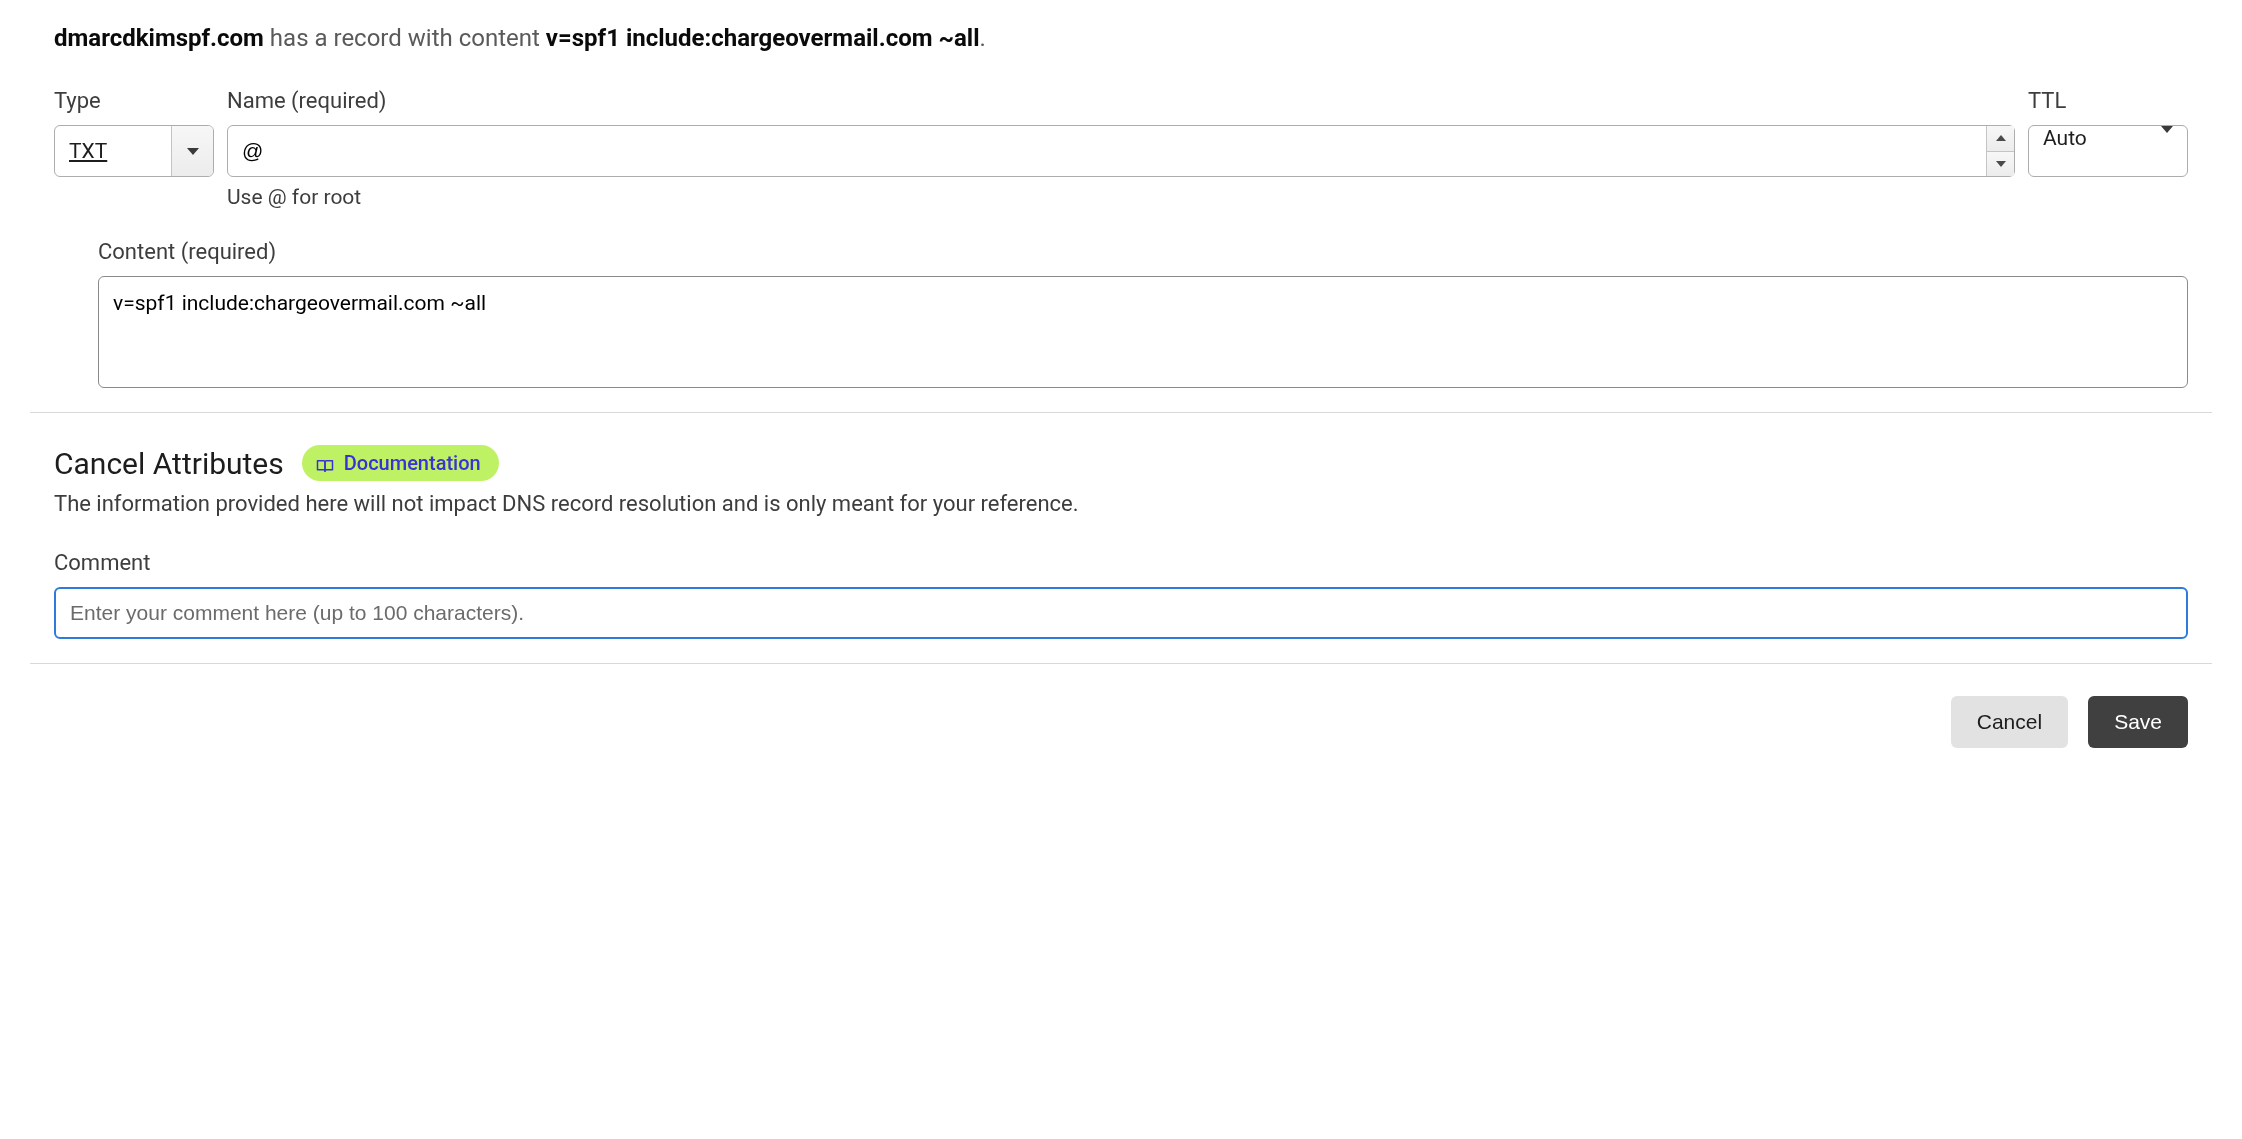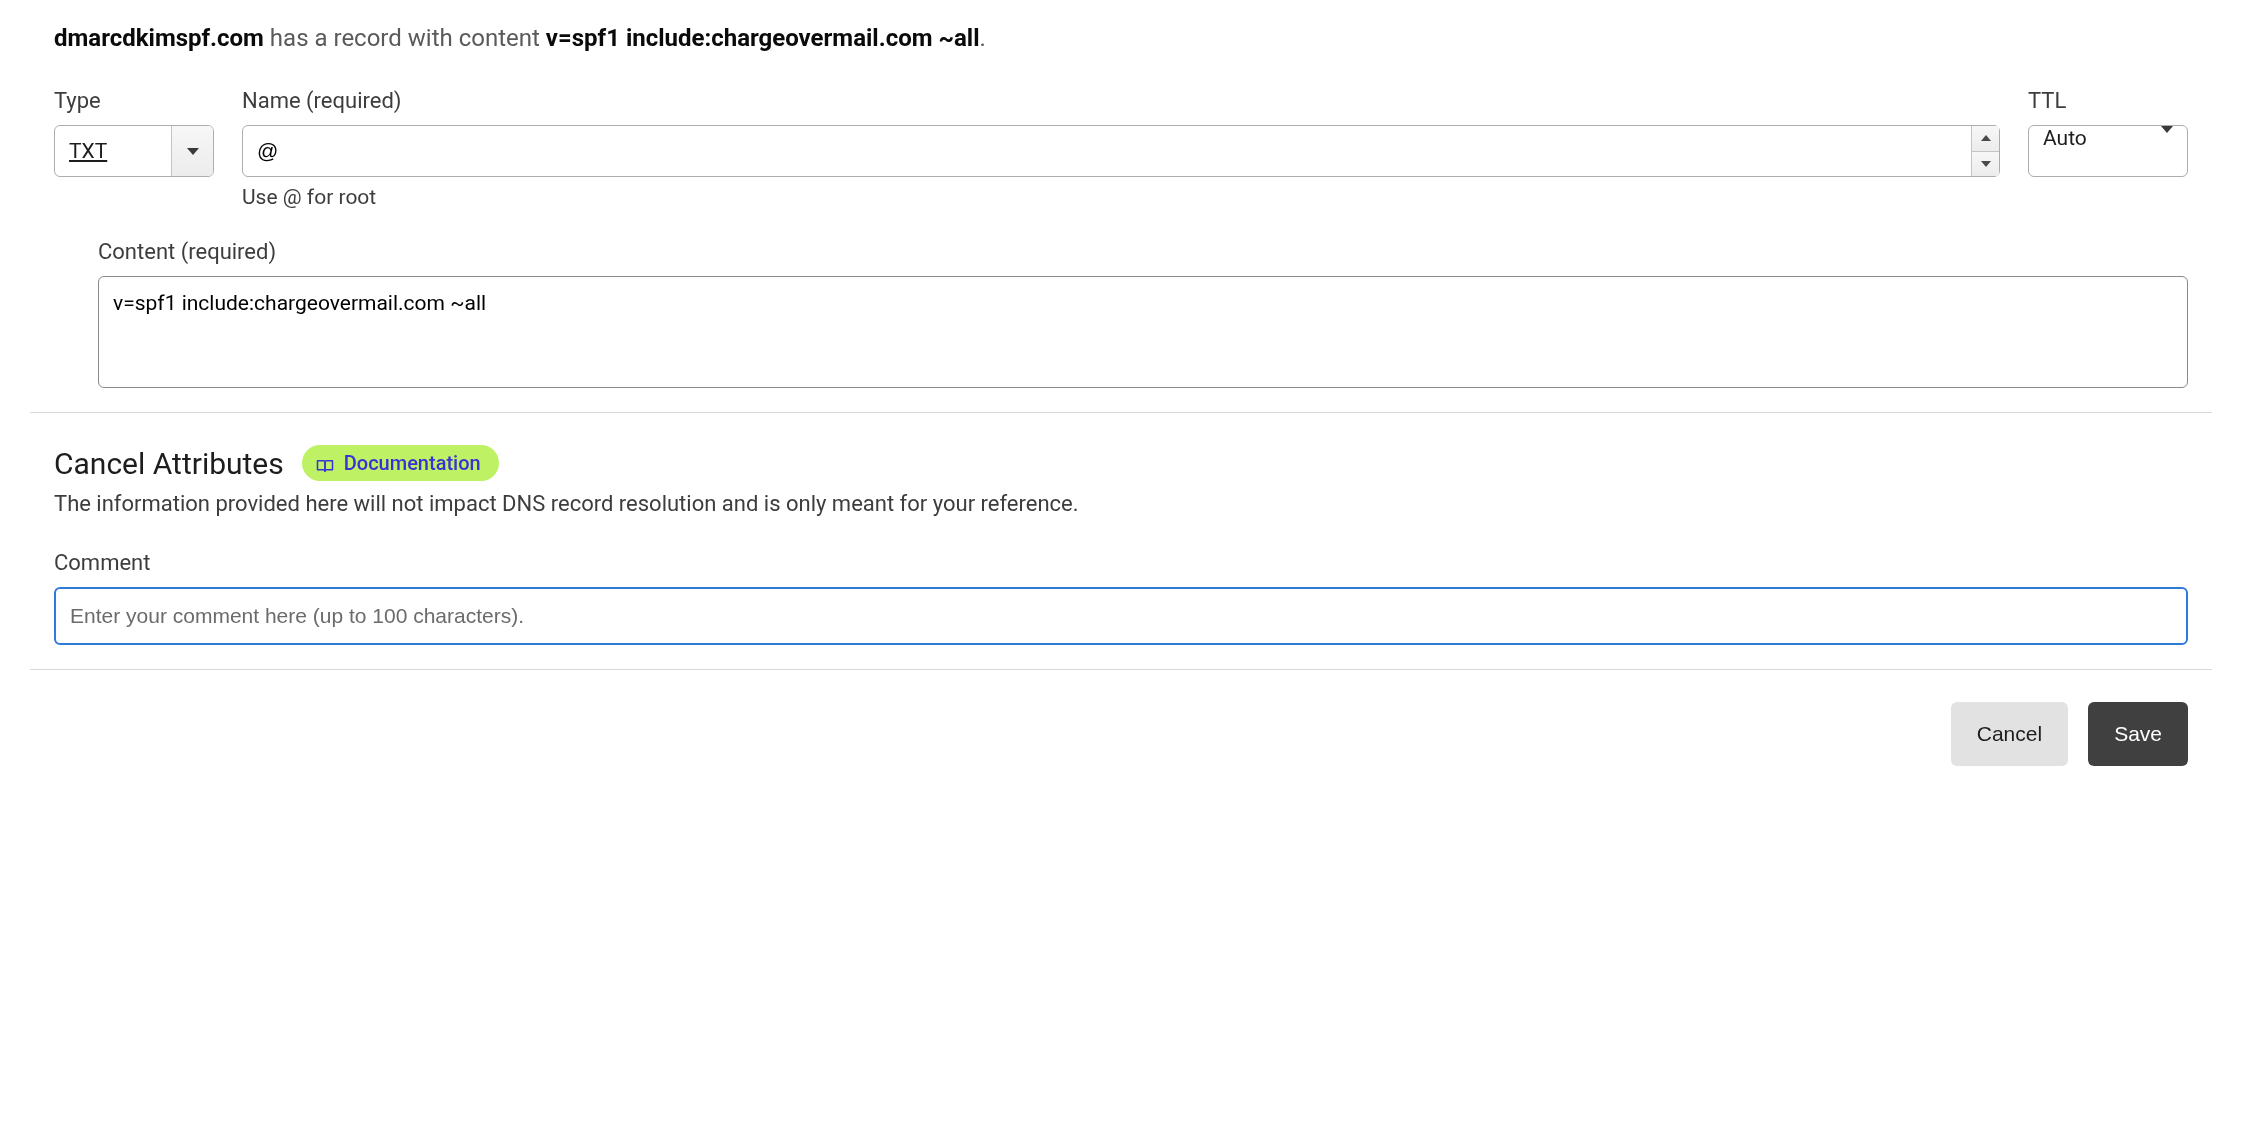--- a/index.html
+++ b/index.html
@@ -21,21 +21,21 @@
     color: #5a5a5a;
     margin-bottom: 36px;
   }
   .heading-sentence .bold {
     color: #0a0a0a;
     font-weight: 700;
   }
   
   .fields-row {
     display: flex;
-    gap: 28px;
+    gap: 13px;
     align-items: flex-start;
   }
   .field {
     display: flex;
     flex-direction: column;
   }
   .field-label {
     font-size: 22px;
     color: #3d3d3d;
     margin-bottom: 12px;
@@ -192,37 +192,37 @@
     display: inline-block;
   }
   .attrs-desc {
     font-size: 22px;
     color: #3d3d3d;
     margin-bottom: 34px;
   }
   
   .comment-input {
     width: 100%;
-    height: 58px;
+    height: 52px;
     border: 2px solid #2f7bd9;
     border-radius: 6px;
     padding: 0 14px;
     font-size: 21px;
     outline: none;
   }
   .comment-input::placeholder { color: #6b6b6b; }
   
   .buttons-row {
     display: flex;
     justify-content: flex-end;
     gap: 20px;
     margin-top: 12px;
   }
   .btn {
-    height: 64px;
+    height: 52px;
     padding: 0 26px;
     border-radius: 6px;
     border: none;
     font-size: 21px;
     cursor: pointer;
   }
   .btn-cancel {
     background: #e2e2e2;
     color: #1d1d1d;
   }

